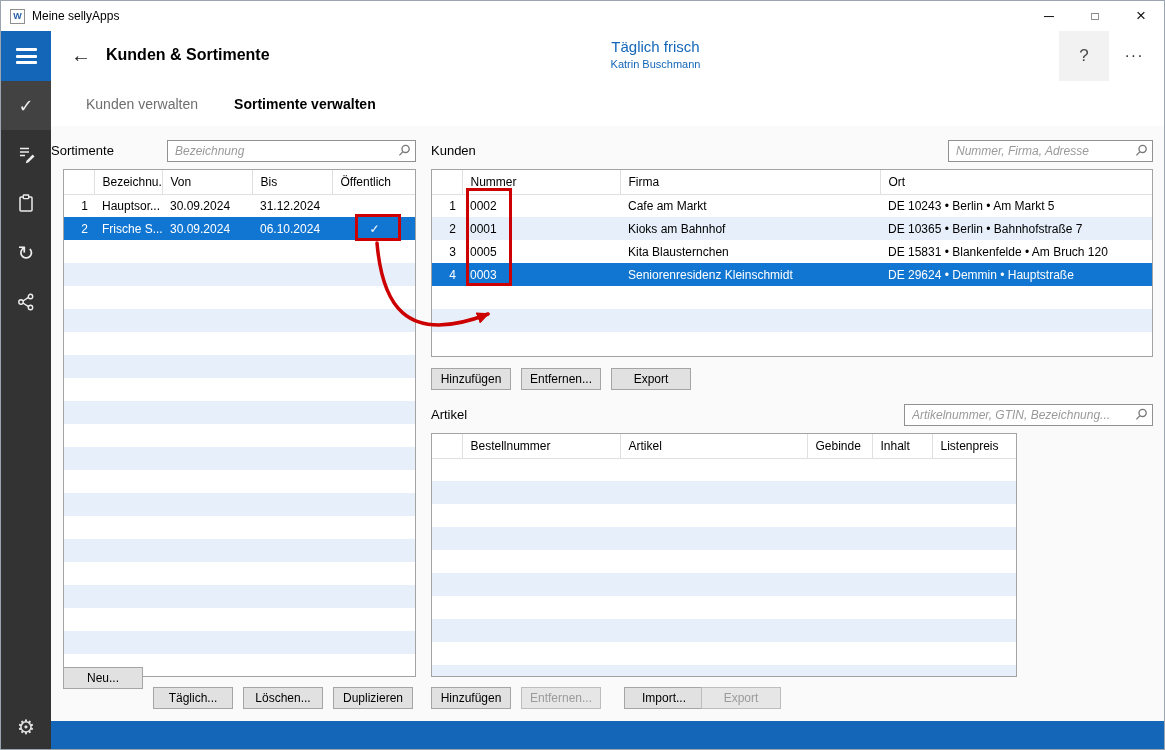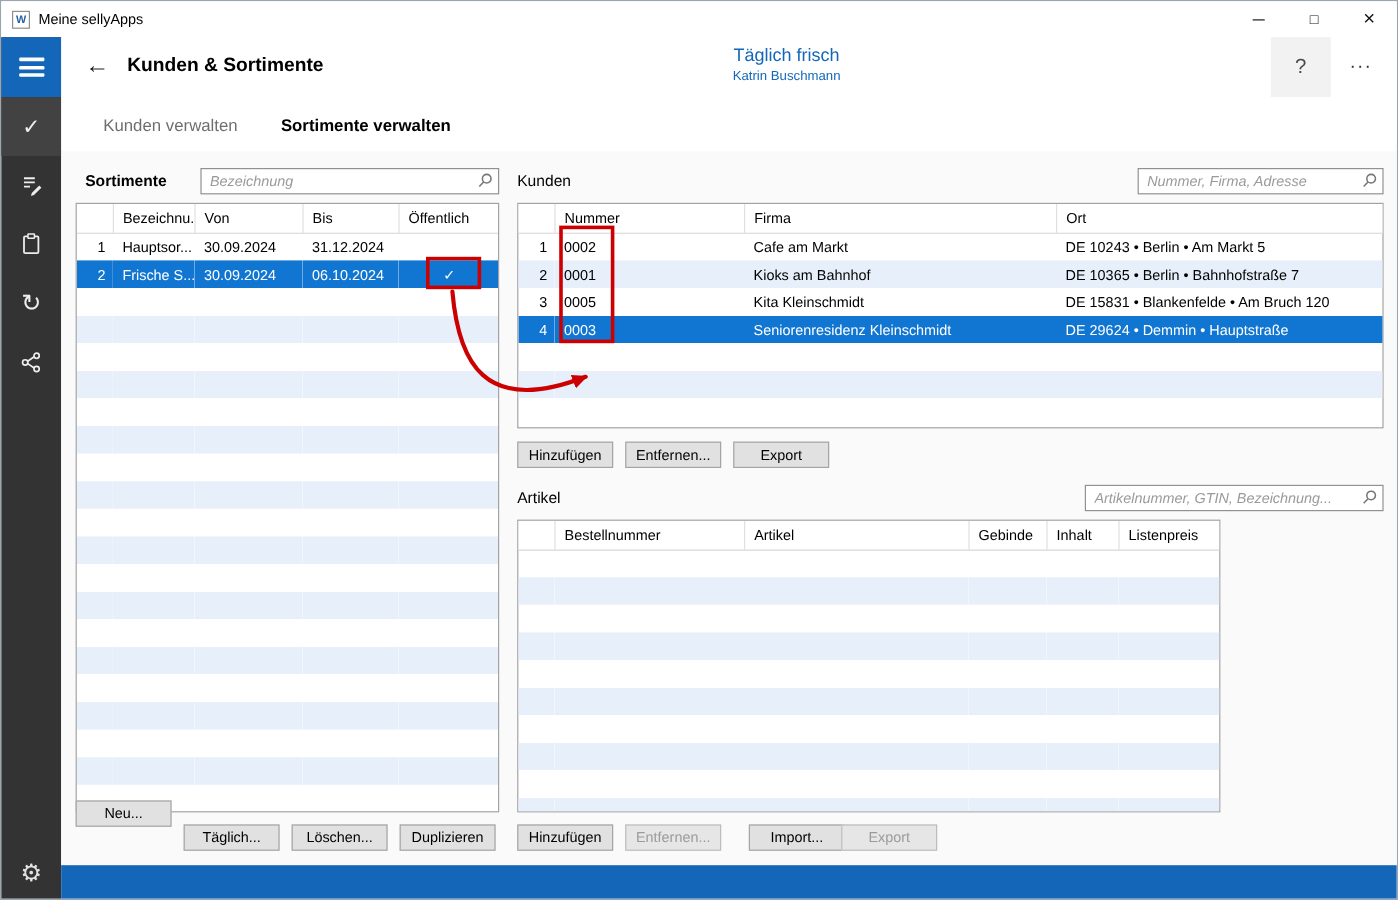--- a/index.html
+++ b/index.html
@@ -163,21 +163,21 @@
     </div>
   </div>
 
   <div class="tabbar">
     <div class="tab">Kunden verwalten</div>
     <div class="tab active">Sortimente verwalten</div>
   </div>
 
   <div class="workspace">
 
-    <div class="section-label" style="left:20px;top:17px;font-weight:bold;">Sortimente</div>
+    <div class="section-label" style="left:0;top:17px;">Sortimente</div>
     <div class="searchbox" style="left:116px;top:14px;">
       <input type="text" placeholder="Bezeichnung" style="">
       <svg class="search-icon" width="13" height="13" viewBox="0 0 13 13" fill="none" stroke="#777" stroke-width="1.3">
         <circle cx="7.6" cy="4.9" r="3.6"></circle>
           <path d="M5 7.6 L1.4 11.4"></path>
       </svg>
     </div>
     <div class="tbl-wrap" id="wrap-sortimente">
       <table id="tbl-sortimente">
         <colgroup>
@@ -385,21 +385,21 @@
             </tr>
             <tr class="stripe">
               <td>2</td>
               <td>0001</td>
               <td>Kioks am Bahnhof</td>
               <td>DE 10365 • Berlin • Bahnhofstraße 7</td>
             </tr>
             <tr>
               <td>3</td>
               <td>0005</td>
-              <td>Kita Kleinschmidt</td>
+              <td>Kita Blausternchen</td>
               <td>DE 15831 • Blankenfelde • Am Bruch 120</td>
             </tr>
             <tr class="stripe selected">
               <td>4</td>
               <td>0003</td>
               <td>Seniorenresidenz Kleinschmidt</td>
               <td>DE 29624 • Demmin • Hauptstraße</td>
             </tr>
             <tr>
               <td></td>

